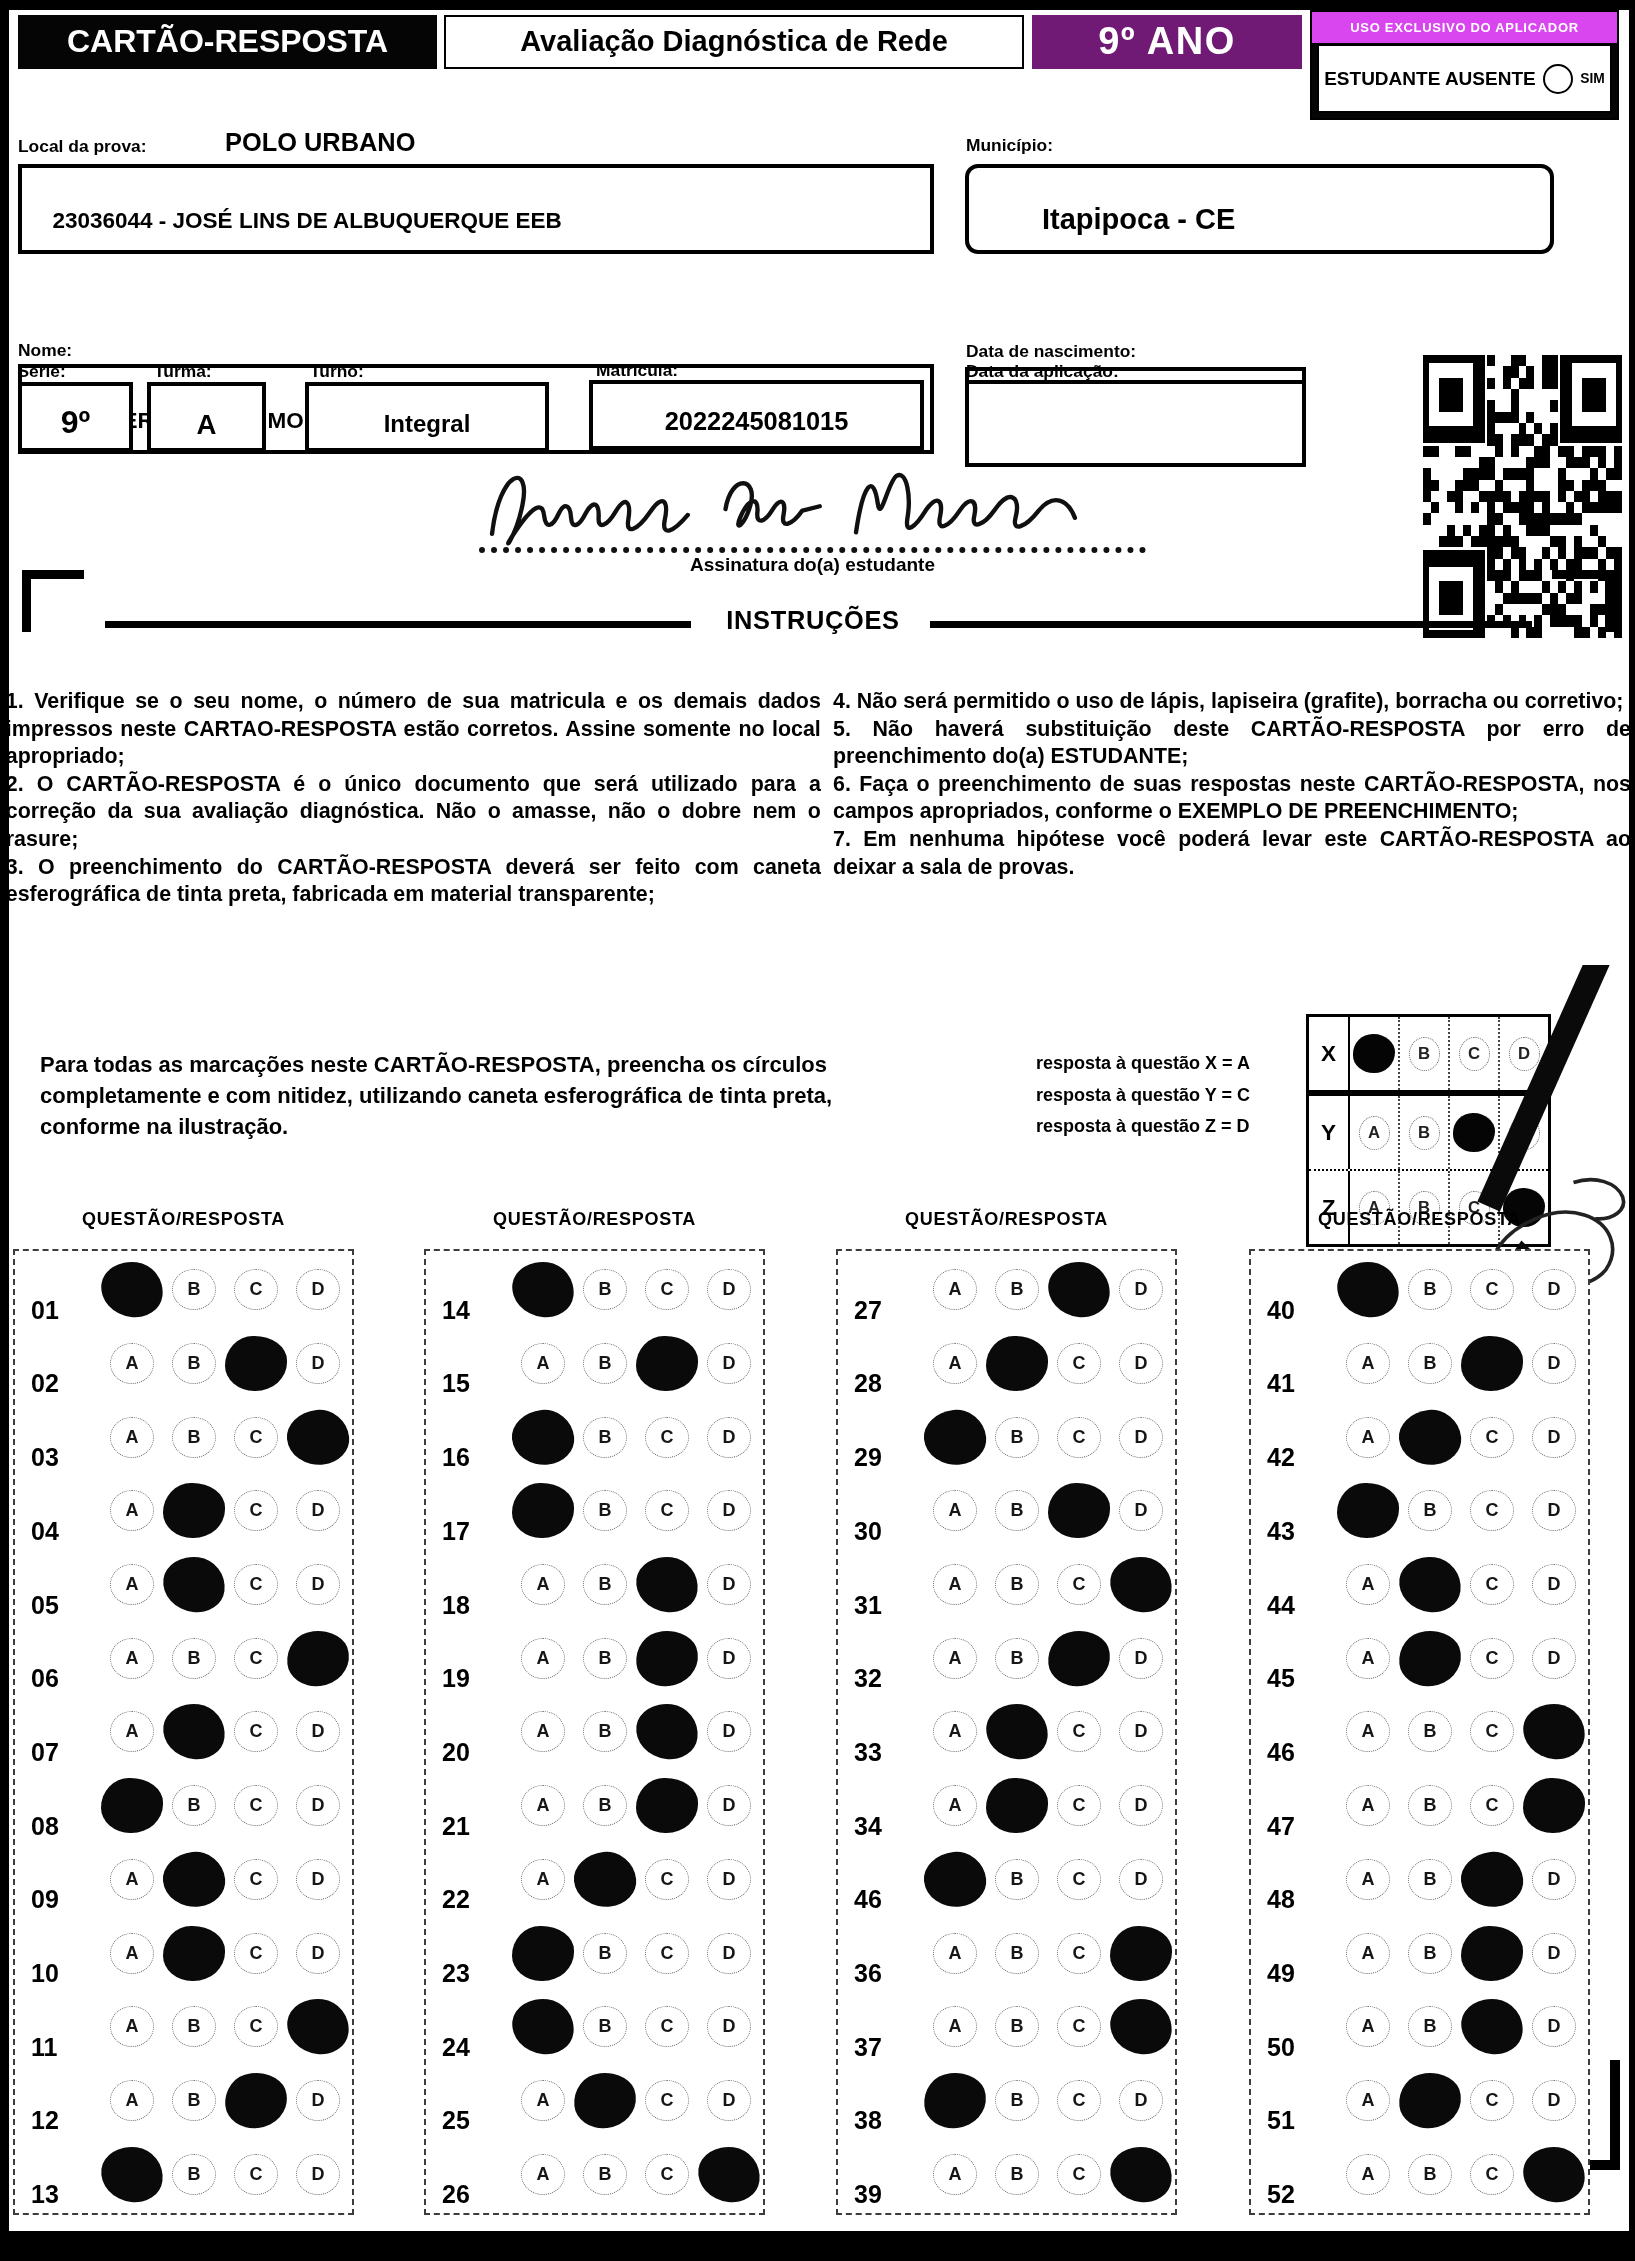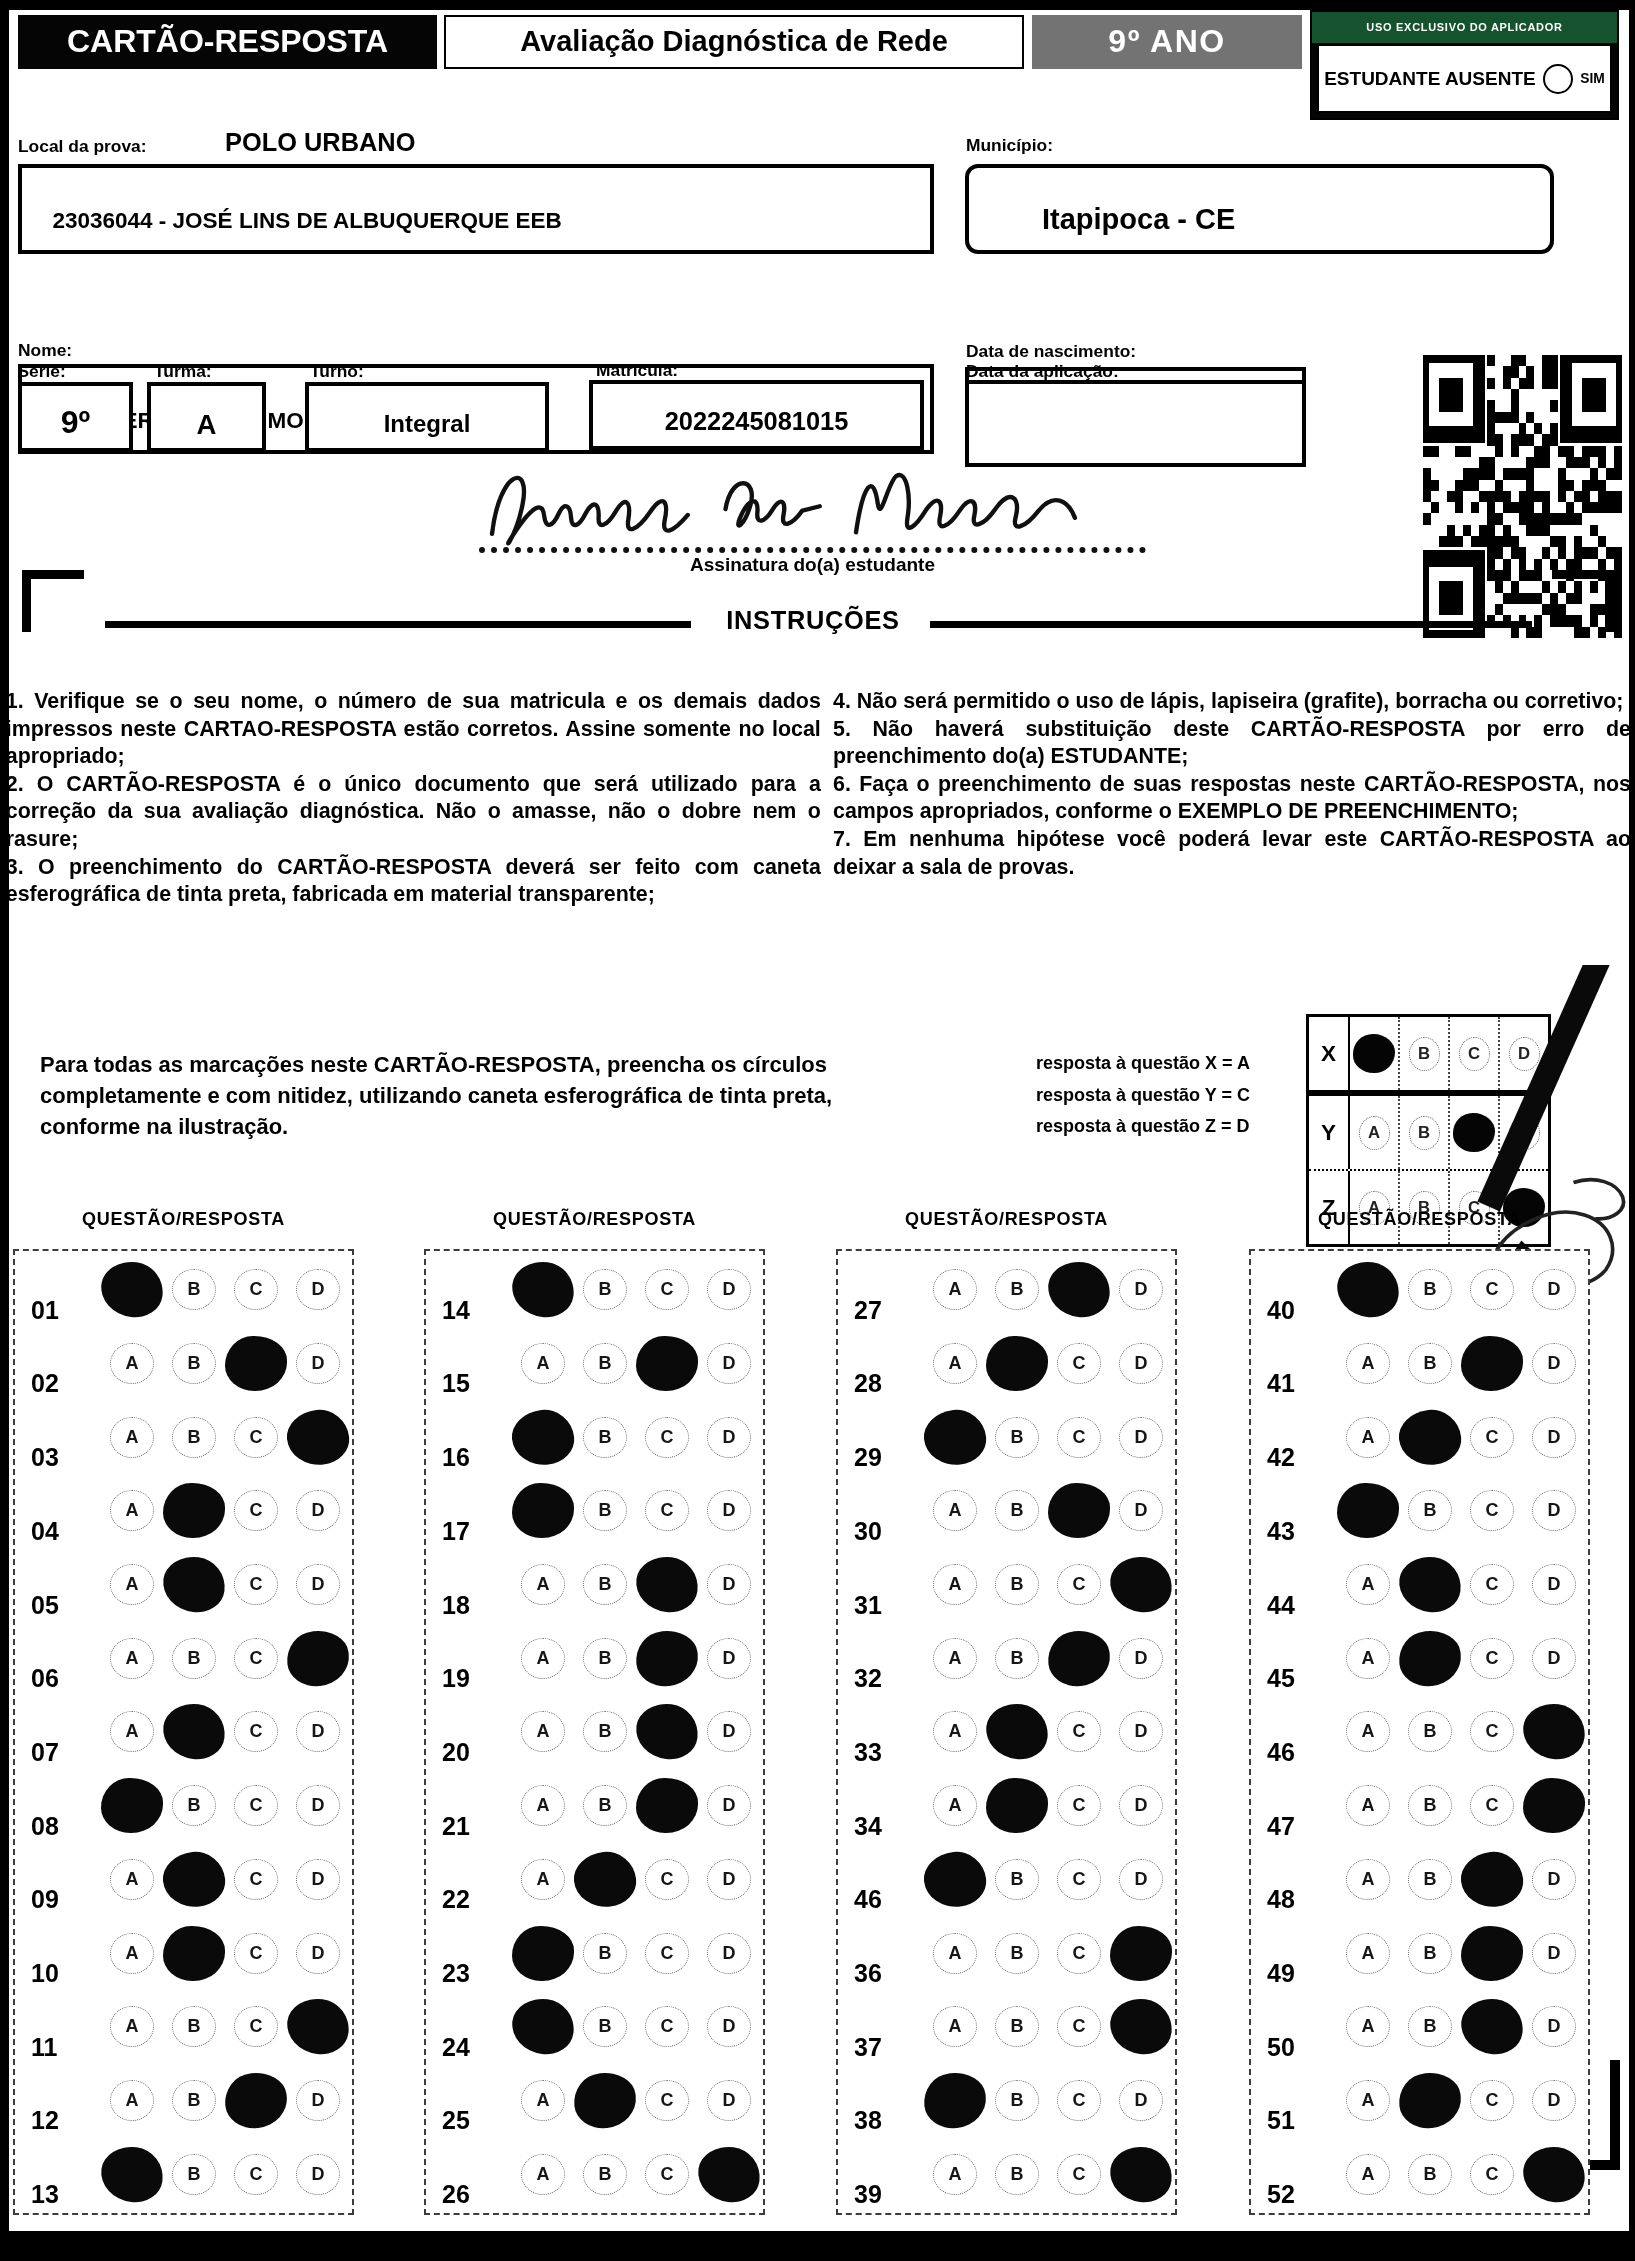--- a/index.html
+++ b/index.html
@@ -9,24 +9,24 @@
   .bar-top{position:absolute;left:0;top:0;width:1636px;height:10.2px;background:#000;}
   .bar-left{position:absolute;left:0;top:0;width:9.4px;height:2261px;background:#000;}
   .bar-right{position:absolute;left:1629px;top:0;width:6.5px;height:2261px;background:#000;}
   .bar-bottom{position:absolute;left:0;top:2231px;width:1636px;height:30px;background:#000;}
 
   
   .hdr-card{position:absolute;left:18px;top:14.5px;width:419px;height:54px;background:#050505;
             color:#fff;font-weight:bold;font-size:32px;display:flex;align-items:center;justify-content:center;}
   .hdr-exam{position:absolute;left:444px;top:14.5px;width:580px;height:54px;background:#fff;border:2.9px solid #000;
             box-sizing:border-box;font-weight:bold;font-size:29px;display:flex;align-items:center;justify-content:center;}
-  .hdr-grade{position:absolute;left:1032px;top:14.5px;width:270px;height:54px;background:#737373;
-             color:#fff;font-weight:bold;font-size:32px;display:flex;align-items:center;justify-content:center;letter-spacing:1.5px;}
+  .hdr-grade{position:absolute;left:1032px;top:14.5px;width:270px;height:54px;background:#701a75;
+             color:#fff;font-weight:bold;font-size:38px;display:flex;align-items:center;justify-content:center;letter-spacing:1.5px;}
   .aplicador{position:absolute;left:1310px;top:10.2px;width:309px;height:110px;border:2.2px solid #000;box-sizing:border-box;background:#050505;}
-  .aplicador-head{height:30.5px;background:#14532d;color:#fff;font-weight:bold;font-size:11px;
+  .aplicador-head{height:30.5px;background:#d946ef;color:#fff;font-weight:bold;font-size:13px;
                   display:flex;align-items:center;justify-content:center;letter-spacing:0.7px;}
   .aplicador-body{position:absolute;left:5.1px;top:32px;right:5.1px;bottom:5.1px;background:#fff;border:2.2px solid #000;
                   display:flex;align-items:center;justify-content:center;gap:7.3px;}
   .aplicador-body .absent{font-weight:bold;font-size:19px;}
   .absent-circle{width:26px;height:26px;border:2.9px solid #000;border-radius:50%;background:#fff;}
   .aplicador-body .sim{font-weight:bold;font-size:13.8px;}
 
   
   .lbl{position:absolute;font-weight:bold;font-size:17.4px;}
   .valbox{position:absolute;border:4.4px solid #000;box-sizing:border-box;background:#fff;

